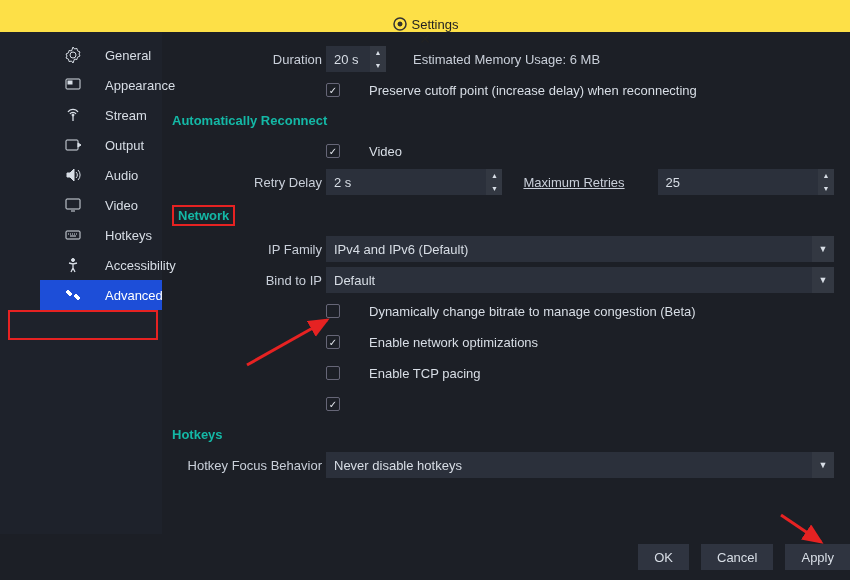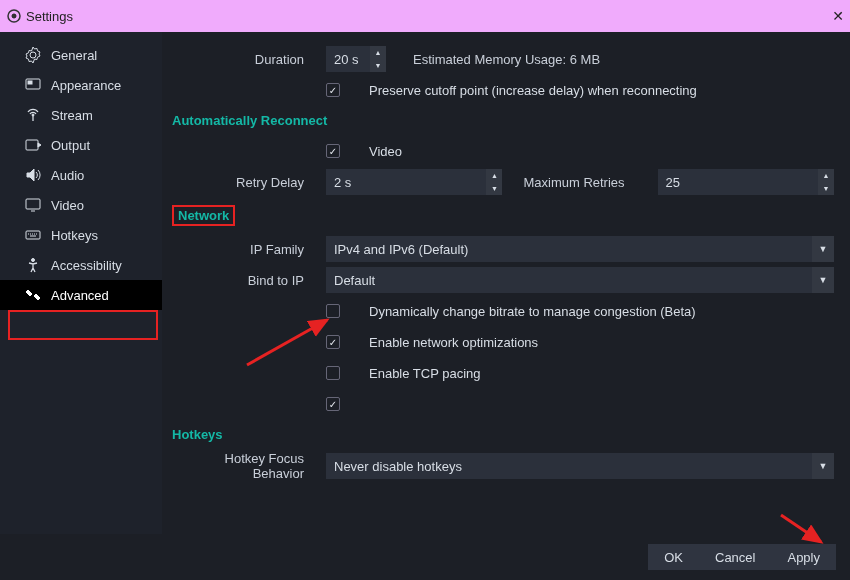--- a/index.html
+++ b/index.html
@@ -1,43 +1,43 @@
 <!DOCTYPE html>
 <html><head>
 <meta charset="utf-8">
 <style>
 * { box-sizing: border-box; margin: 0; padding: 0; font-family: -apple-system, "Segoe UI", Arial, sans-serif; }
 body { width: 850px; height: 580px; background: #1c1f26; color: #d8dee6; font-size: 13px; overflow: hidden; display: flex; flex-direction: column; }
-.titlebar { background: #f0abfc; height: 22px; display: flex; align-items: center; padding: 16px 6px; color: #222; justify-content: space-between; }
+.titlebar { background: #fde047; height: 22px; display: flex; align-items: center; padding: 16px 6px; color: #222; justify-content: space-between; flex-direction: column; }
 .titlebar-left { display: flex; align-items: center; gap: 4px; }
 .titlebar svg { width: 14px; height: 14px; }
 .close-x { font-size: 14px; line-height: 1; }
 .main { flex: 1; display: flex; min-height: 0; }
 .sidebar { width: 162px; background: #1e222b; padding-top: 8px; }
-.side-item { display: flex; align-items: center; gap: 10px; height: 30px; padding: 0 25px; cursor: pointer; }
-.side-item.active { background: #000000; color: #fff; }
+.side-item { display: flex; align-items: center; gap: 24px; height: 30px; padding: 0 25px; cursor: pointer; margin-left: 40px; }
+.side-item.active { background: #1d4ed8; color: #fff; }
 .side-icon { width: 16px; height: 16px; display: inline-flex; align-items: center; justify-content: center; }
 .side-icon svg { width: 16px; height: 16px; fill: currentColor; stroke: currentColor; }
 .content { flex: 1; overflow: auto; padding: 10px 16px 0 8px; position: relative; }
 .section-title { font-weight: 700; color: #14b8a6; padding: 6px 2px; }
 .row { display: flex; align-items: center; min-height: 28px; margin: 3px 0; }
-.row-label { width: 156px; text-align: right; padding-right: 22px; color: #c9cfd9; }
+.row-label { width: 156px; text-align: right; padding-right: 4px; color: #c9cfd9; }
 .row-body { flex: 1; display: flex; align-items: center; gap: 21px; }
 .num-input { background: #2b303b; border: none; color: #d8dee6; height: 26px; padding: 0 8px; display: flex; align-items: center; flex: 1; position: relative; }
 .num-input.small { flex: 0 0 60px; }
 .spinner { position: absolute; right: 0; top: 0; bottom: 0; width: 16px; background: #333842; display: flex; flex-direction: column; }
 .spinner div { flex: 1; display: flex; align-items: center; justify-content: center; font-size: 7px; cursor: pointer; }
 .select { background: #2b303b; height: 26px; display: flex; align-items: center; padding: 8px 8px; flex: 1; position: relative; }
 .select-caret { position: absolute; right: 0; top: 0; bottom: 0; width: 22px; background: #333842; display: flex; align-items: center; justify-content: center; font-size: 9px; }
 .chk { width: 14px; height: 14px; border: 1px solid #667; border-radius: 2px; display: inline-flex; align-items: center; justify-content: center; margin-right: 8px; flex-shrink: 0; }
 .chk.checked::after { content: "✓"; font-size: 10px; color: #e6e9ef; }
-.row-body .inline-label { color: #c9cfd9; margin-right: 12px; }
+.row-body .inline-label { color: #c9cfd9; margin-right: 12px; text-decoration: underline; }
 .est { color: #c9cfd9; margin-left: 6px; }
 .highlight-red { border: 2.5px solid #e62222; padding: 1px 4px; display: inline-block; }
-.buttons { height: 46px; background: #1c1f26; display: flex; justify-content: flex-end; align-items: center; gap: 0; padding-right: 14px; }
+.buttons { height: 46px; background: #1c1f26; display: flex; justify-content: flex-end; align-items: center; gap: 12px; }
 .btn { background: #2f3440; color: #d8dee6; border: none; height: 26px; padding: 0 16px; cursor: pointer; font-size: 13px; }
 .arrow-svg { position: absolute; pointer-events: none; }
 .side-highlight { position: relative; }
 .side-highlight-box { position: absolute; left: 8px; width: 150px; top: 278px; height: 30px; border: 2.5px solid #e62222; pointer-events: none; }
 </style>
 </head>
 <body>
 
 <div class="titlebar">
   <div class="titlebar-left">

